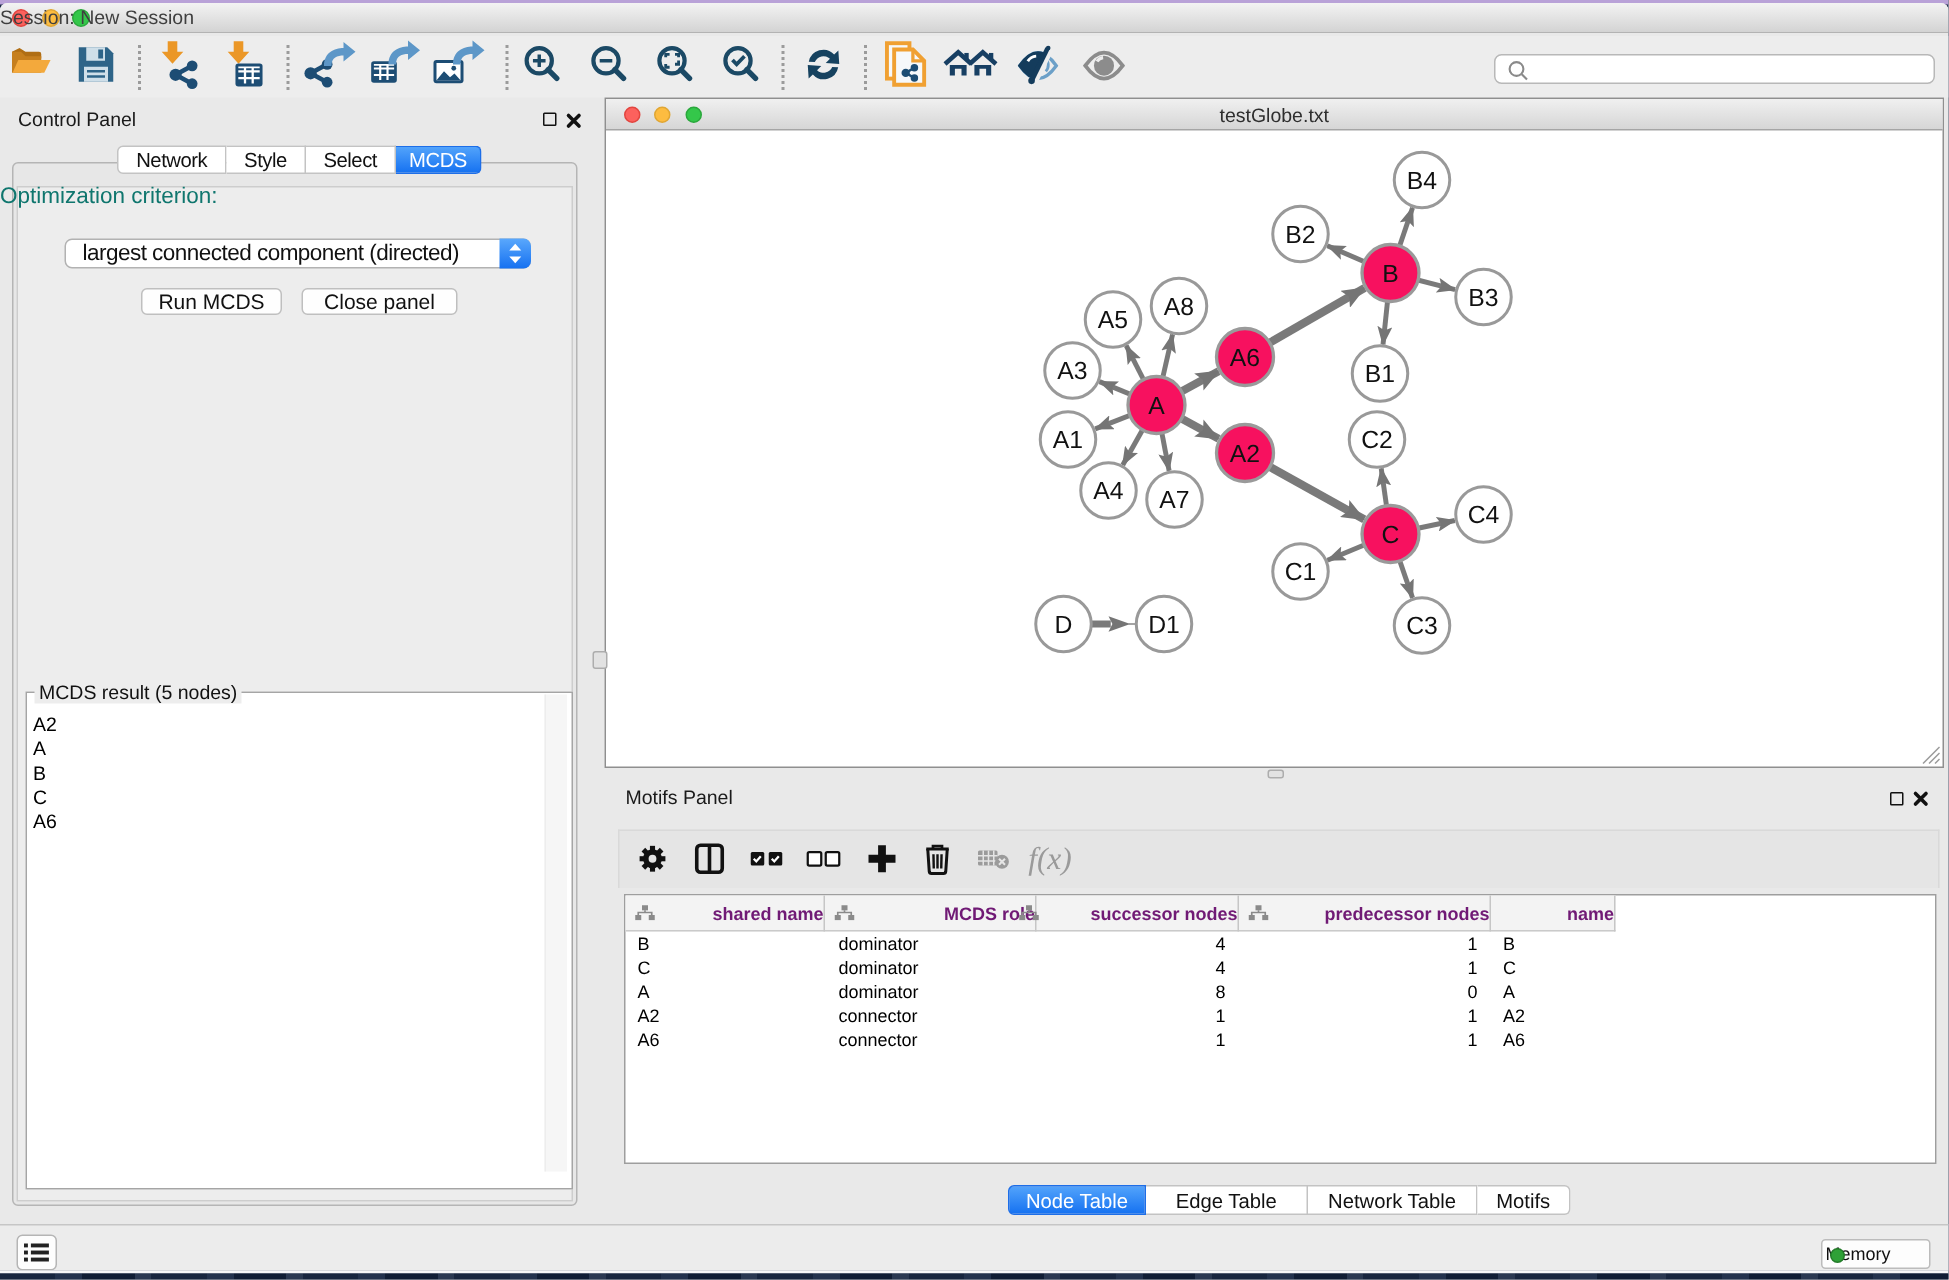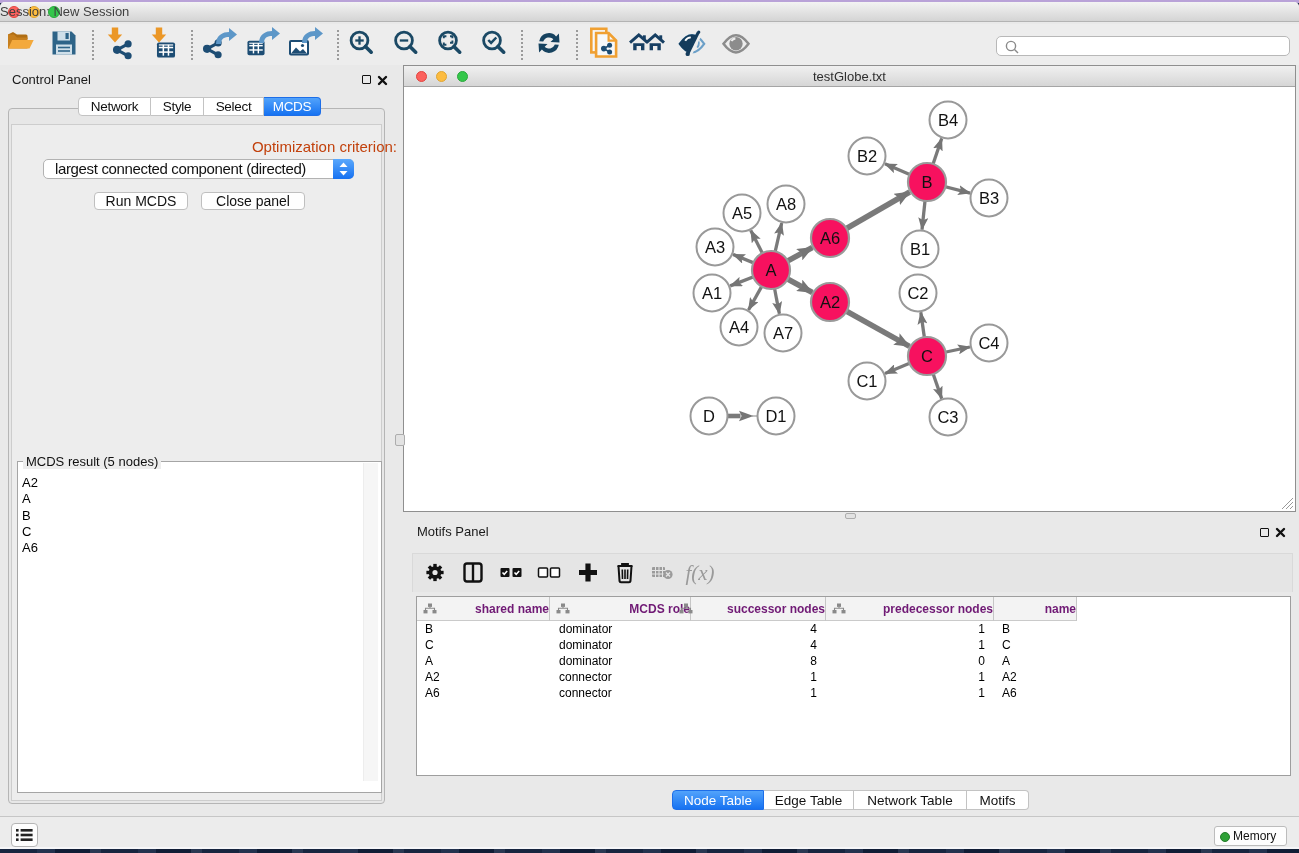--- a/index.html
+++ b/index.html
@@ -34,38 +34,38 @@
   border-left:2px dotted #9b9b9b; }
 #searchbox { left:996px; top:12px; width:294px; height:20px; background:#fff;
   border:1px solid #b8b8b8; border-radius:5px; }
 
 #statusbar { left:0; top:814px; width:1299px; height:31px;
   background:#ececec; border-top:1px solid #c6c6c6; }
 #statusbar .btn-left { position:absolute; left:11px; top:6px; width:27px; height:24px;
   background:#fdfdfd; border:1px solid #b5b5b5; border-radius:4px; }
 #memorybtn { position:absolute; right:12px; top:9px; width:73px; height:20px;
   background:#fdfdfd; border:1px solid #bcbcbc; border-radius:3px;
-  font-size:12px; color:#111; line-height:18px; padding-left:18px; }
+  font-size:12px; color:#111; line-height:18px; padding-left:2px; }
 #memorybtn .dot { position:absolute; left:5px; top:4.5px; width:10px; height:10px;
   border-radius:50%; background:#2fa137; border:1px solid #247c2a; }
 
 #cp-title { left:12px; top:70px; font-size:13px; color:#1a1a1a; }
 .winbtn-sq { position:absolute; width:9px; height:9px; border:1.5px solid #111; border-radius:1px; }
 #cp-tabs { left:78px; top:95px; height:19px; }
 .tabrow { display:flex; }
 .tab { height:19px; background:#fff; border:1px solid #c3c3c3; border-left:none;
   font-size:13.5px; letter-spacing:-0.3px; color:#111; text-align:center; line-height:18px; }
 .tab.first { border-left:1px solid #c3c3c3; border-radius:4px 0 0 4px; }
 .tab.last  { border-radius:0 4px 4px 0; }
 .tab.sel { background:linear-gradient(#52a3fb,#1672f1); color:#fff; border-color:#1d6ee8; }
 #cp-box { left:8px; top:106px; width:377px; height:696px;
   border:1px solid #b5b5b5; border-radius:4px; background:#e7e7e7; }
 #cp-inner { left:11px; top:122px; width:371px; height:677px;
   border:1px solid #cdcdcd; background:#ededed; }
-#opt-label { left:0px; top:136px; width:397px; text-align:right; font-size:15px; color:#c2410c; }
+#opt-label { left:0px; top:120px; width:397px; text-align:left; font-size:15px; color:#0f766e; }
 #combo { left:43px; top:157px; width:311px; height:20px; background:#fff;
   border:1px solid #b2b2b2; border-radius:5px; font-size:15px; letter-spacing:-0.35px; color:#111;
   line-height:18px; padding-left:11px; }
 #combo .stepper { position:absolute; right:-1px; top:-1px; width:21px; height:20px;
   background:linear-gradient(#5aa8fc,#1671f1); border-radius:0 5px 5px 0; }
 .btn { position:absolute; height:18px; background:#fefefe; border:1px solid #bfbfbf;
   border-radius:4px; font-size:14px; color:#111; text-align:center; line-height:16px; }
 #fieldset { left:17px; top:459px; width:365px; height:332px;
   border:1px solid #a5a5a5; background:#fff; }
 #fieldset .legend { position:absolute; left:5px; top:-8px; background:#ededed;
@@ -559,21 +559,21 @@
       <div class="trow" style="left:585px;top:72px;">A2</div>
       <div class="trow" style="left:8px;top:88px;">A6</div>
       <div class="trow" style="left:142px;top:88px;">connector</div>
       <div class="trow" style="left:329px;top:88px;width:71px;text-align:right;">1</div>
       <div class="trow" style="left:497px;top:88px;width:71px;text-align:right;">1</div>
       <div class="trow" style="left:585px;top:88px;">A6</div>
   </div>
   <div class="abs" id="bot-tabs">
     <div class="tabrow">
       <span class="btab first sel" style="width:92px;">Node Table</span>
-        <span class="btab" style="width:90px;">Edge Table</span>
+        <span class="btab" style="width:108px;">Edge Table</span>
         <span class="btab" style="width:113px;">Network Table</span>
         <span class="btab last" style="width:62px;">Motifs</span>
     </div>
   </div>
 
   <div class="abs" id="statusbar">
     <div class="btn-left">
         <svg width="17" height="14" style="position:absolute;left:4px;top:4px;">
 <g fill="#222">
             <rect x="0" y="1" width="2.6" height="2.6"></rect>

